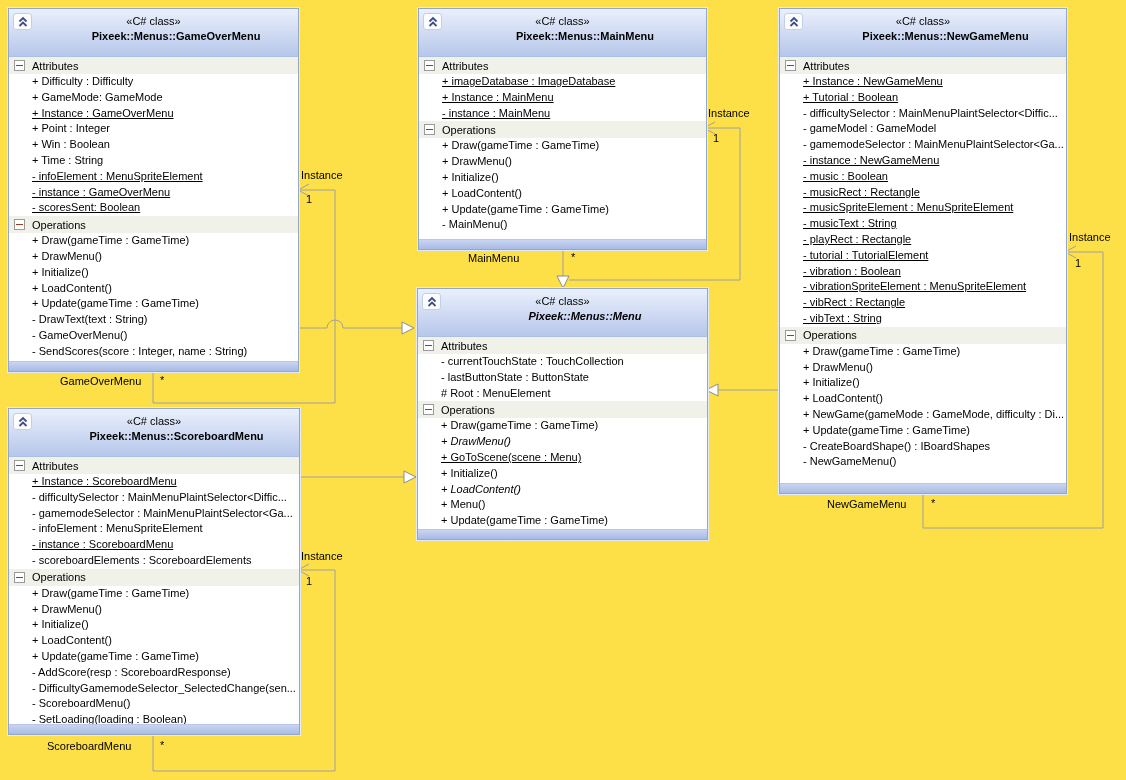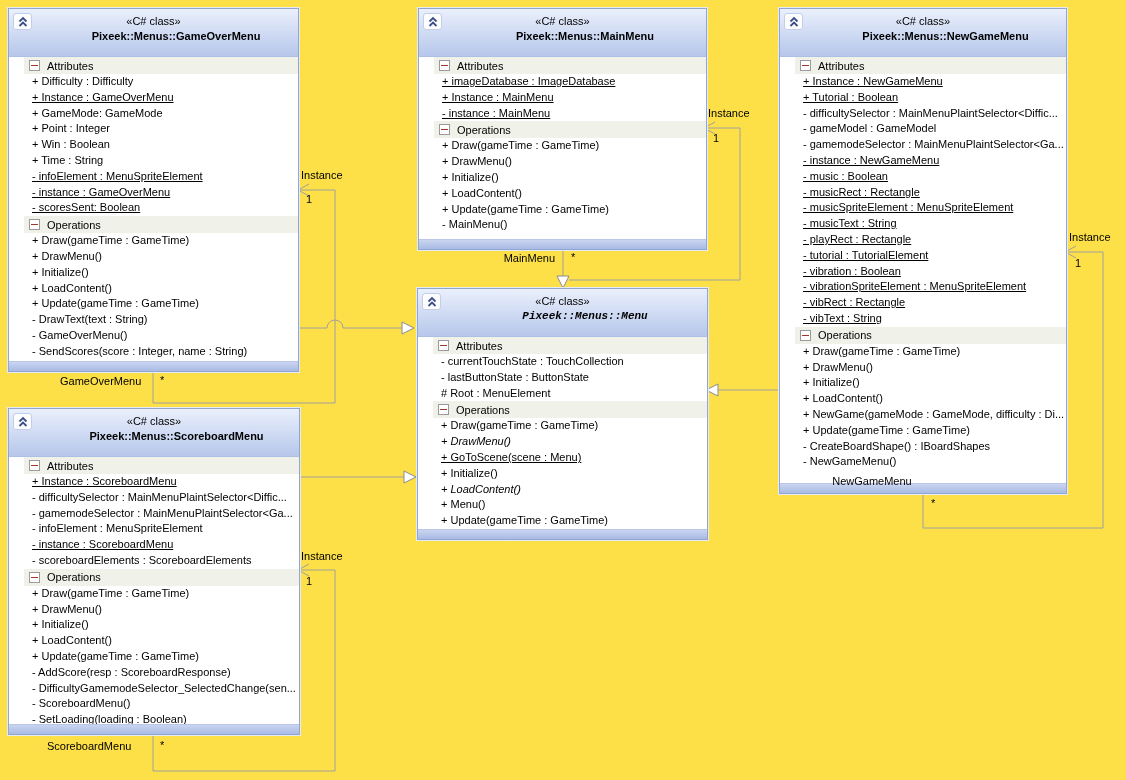--- a/index.html
+++ b/index.html
@@ -17,29 +17,29 @@
     border:1px solid #93a6ce;box-shadow:0 0 0 1px #e4eaf6;
     overflow:hidden;
   }
   .box-header{
     position:relative;height:47px;text-align:center;
     background:linear-gradient(#eaf0fc,#b7c7eb);
     border-bottom:1px solid #aebfe6;
   }
   .stereotype{padding-top:6px;}
   .class-name{font-weight:bold;padding-top:3px;padding-left:45px;}
-  .abstract .class-name{font-style:italic;font-family:Liberation Mono, monospace;}
+  .abstract .class-name{font-style:italic;}
   .collapse-btn{
     position:absolute;left:4px;top:4px;width:17px;height:15px;
     background:#fdfdfe;border:1px solid #c2cfe9;border-radius:3px;
     display:flex;align-items:center;justify-content:center;
   }
   .section-header{
     height:17px;background:#f0f1e8;
-    display:flex;align-items:center;gap:7px;padding-left:5px;margin-left:15px;
+    display:flex;align-items:center;gap:7px;padding-left:5px;
   }
   .expander{
     width:9px;height:9px;background:#fff;border:1px solid #9a9a9a;
     position:relative;flex:0 0 auto;box-sizing:content-box;
   }
   .expander::after{
     content:"";position:absolute;left:1px;right:1px;top:4px;height:1px;
     background:#9b3a2a;
   }
   .member-row{height:15.8px;line-height:15.8px;padding-left:23px;white-space:nowrap;}
@@ -109,22 +109,22 @@
       </span>
       <div class="stereotype">«C# class»</div>
       <div class="class-name">Pixeek::Menus::GameOverMenu</div>
     </div>
     <div class="section-header">
       <span class="expander"></span>
       <span>Attributes</span>
     </div>
     <div class="members">
         <div class="member-row"><span>+ Difficulty : Difficulty</span></div>
+        <div class="member-row"><span>+ GameMode: GameMode</span></div>
         <div class="member-row"><span class="u">+ Instance : GameOverMenu</span></div>
-        <div class="member-row"><span>+ GameMode: GameMode</span></div>
         <div class="member-row"><span>+ Point : Integer</span></div>
         <div class="member-row"><span>+ Win : Boolean</span></div>
         <div class="member-row"><span>+ Time : String</span></div>
         <div class="member-row"><span class="u">- infoElement : MenuSpriteElement</span></div>
         <div class="member-row"><span class="u">- instance : GameOverMenu</span></div>
         <div class="member-row"><span class="u">- scoresSent: Boolean</span></div>
       </div>
     <div class="section-header">
       <span class="expander"></span>
       <span>Operations</span>
@@ -298,26 +298,26 @@
         <div class="member-row"><span>- SetLoading(loading : Boolean)</span></div>
       </div>
     <div class="bottom-bar"></div>
   </div>
 
   <div class="clabel" style="left:60px;top:375px;width:88px;text-align:left">GameOverMenu</div>
   <div class="clabel" style="left:160px;top:374px">*</div>
   <div class="clabel" style="left:301px;top:169px">Instance</div>
   <div class="clabel" style="left:306px;top:193px">1</div>
 
-  <div class="clabel" style="left:493px;top:252px;width:62px;text-align:right">MainMenu</div>
+  <div class="clabel" style="left:468px;top:252px;width:62px;text-align:left">MainMenu</div>
   <div class="clabel" style="left:571px;top:251px">*</div>
   <div class="clabel" style="left:708px;top:107px">Instance</div>
   <div class="clabel" style="left:713px;top:132px">1</div>
 
-  <div class="clabel" style="left:827px;top:475px;width:90px;text-align:center">NewGameMenu</div>
+  <div class="clabel" style="left:827px;top:498px;width:90px;text-align:left">NewGameMenu</div>
   <div class="clabel" style="left:931px;top:497px">*</div>
   <div class="clabel" style="left:1069px;top:231px">Instance</div>
   <div class="clabel" style="left:1075px;top:257px">1</div>
 
   <div class="clabel" style="left:47px;top:740px;width:98px;text-align:left">ScoreboardMenu</div>
   <div class="clabel" style="left:160px;top:739px">*</div>
   <div class="clabel" style="left:301px;top:550px">Instance</div>
   <div class="clabel" style="left:306px;top:575px">1</div>
 
 </div>

